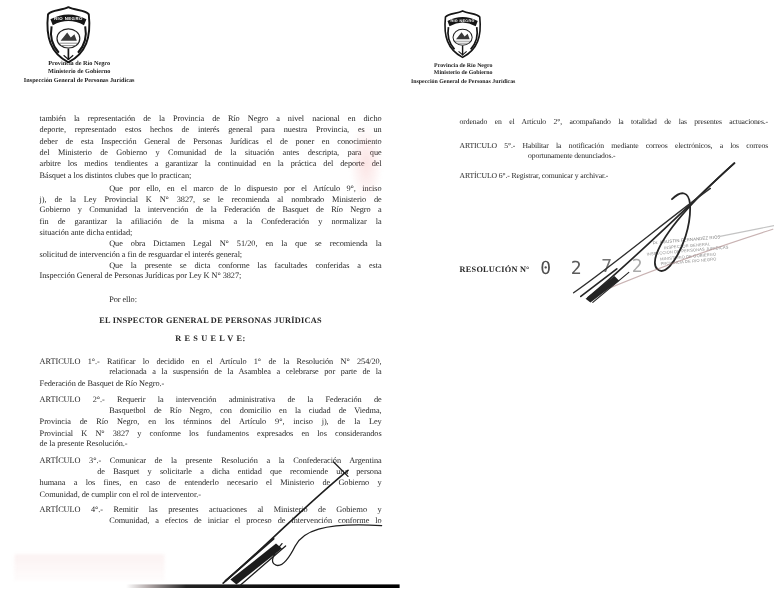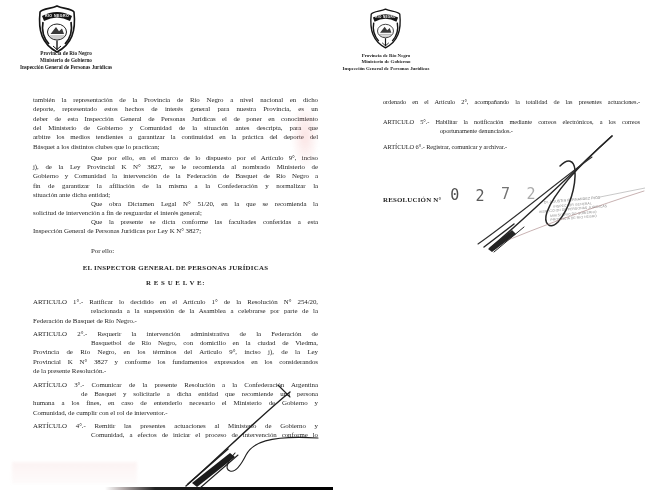--- a/index.html
+++ b/index.html
@@ -24,21 +24,21 @@
   .ln{text-align:justify;text-align-last:left;white-space:nowrap;}
   .j{text-align-last:justify;}
   .i{padding-left:58px;}
   .i2{padding-left:48px;}
   .ir{padding-left:57px;}
   .c{text-align:center;text-align-last:center;}
   .hd{letter-spacing:0.25px;font-weight:600;}
   .rsv{letter-spacing:0.5px;font-weight:600;}
 
   
-  .resoline{display:flex;align-items:flex-end;}
+  .resoline{display:flex;align-items:center;margin-top:28px;}
   .resolabel{font-weight:bold;font-size:6.9px;letter-spacing:0.2px;margin-top:5px;white-space:nowrap;}
   .digits{margin-left:5px;font-family:"DejaVu Sans Mono","Liberation Mono",monospace;
           font-size:15px;line-height:18px;color:#454545;}
   .digits span{display:inline-block;width:16.5px;text-align:center;}
   .digits .d0{opacity:.95;}
   .digits .d1{opacity:.88;transform:translateY(0.5px);}
   .digits .d2{opacity:.75;transform:translateY(-1.5px);}
   .digits .d3{opacity:.45;transform:translateY(-1px);}
 
   

